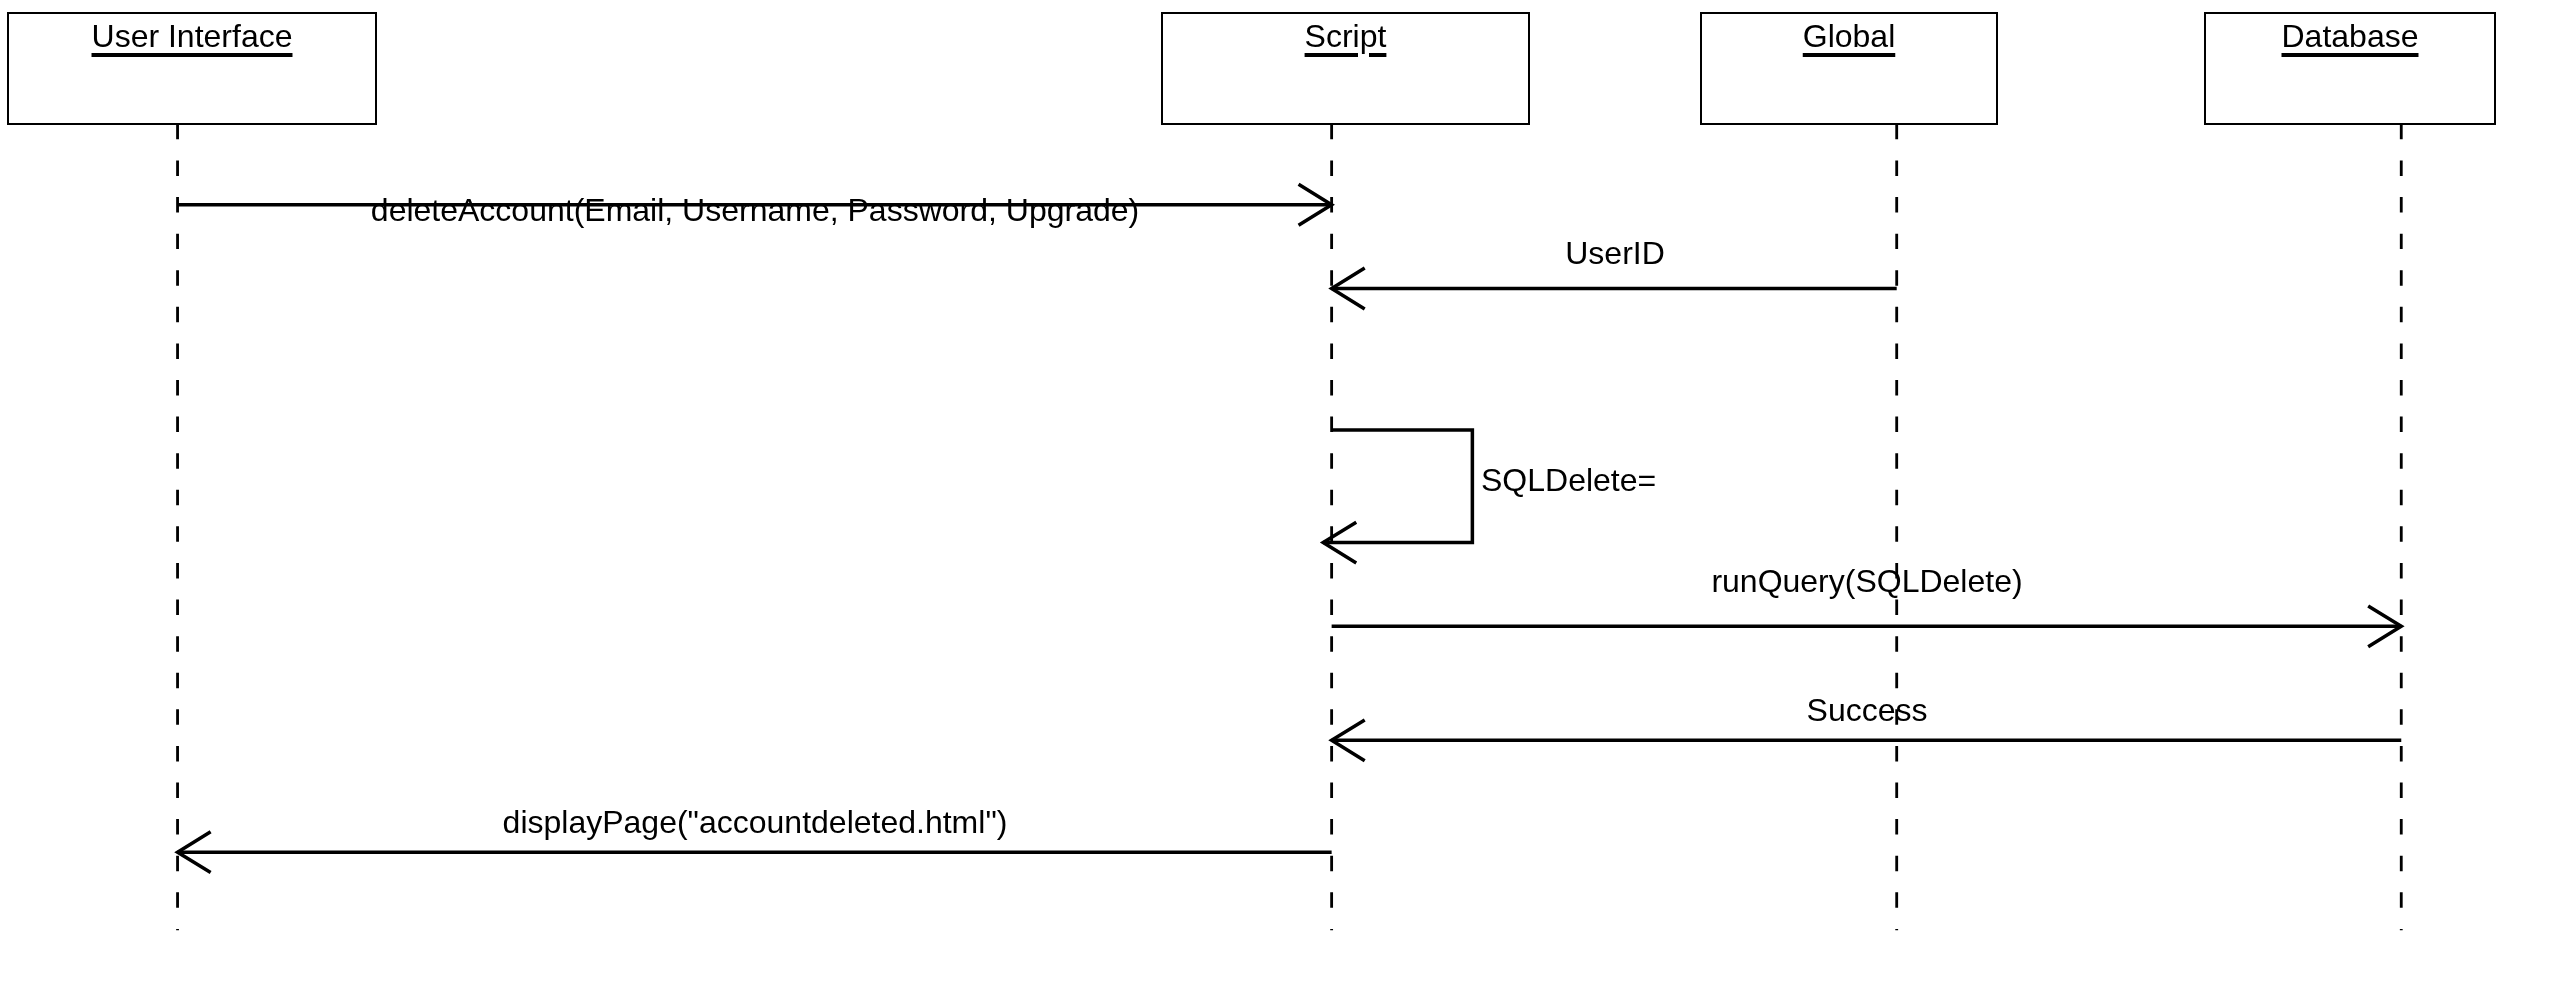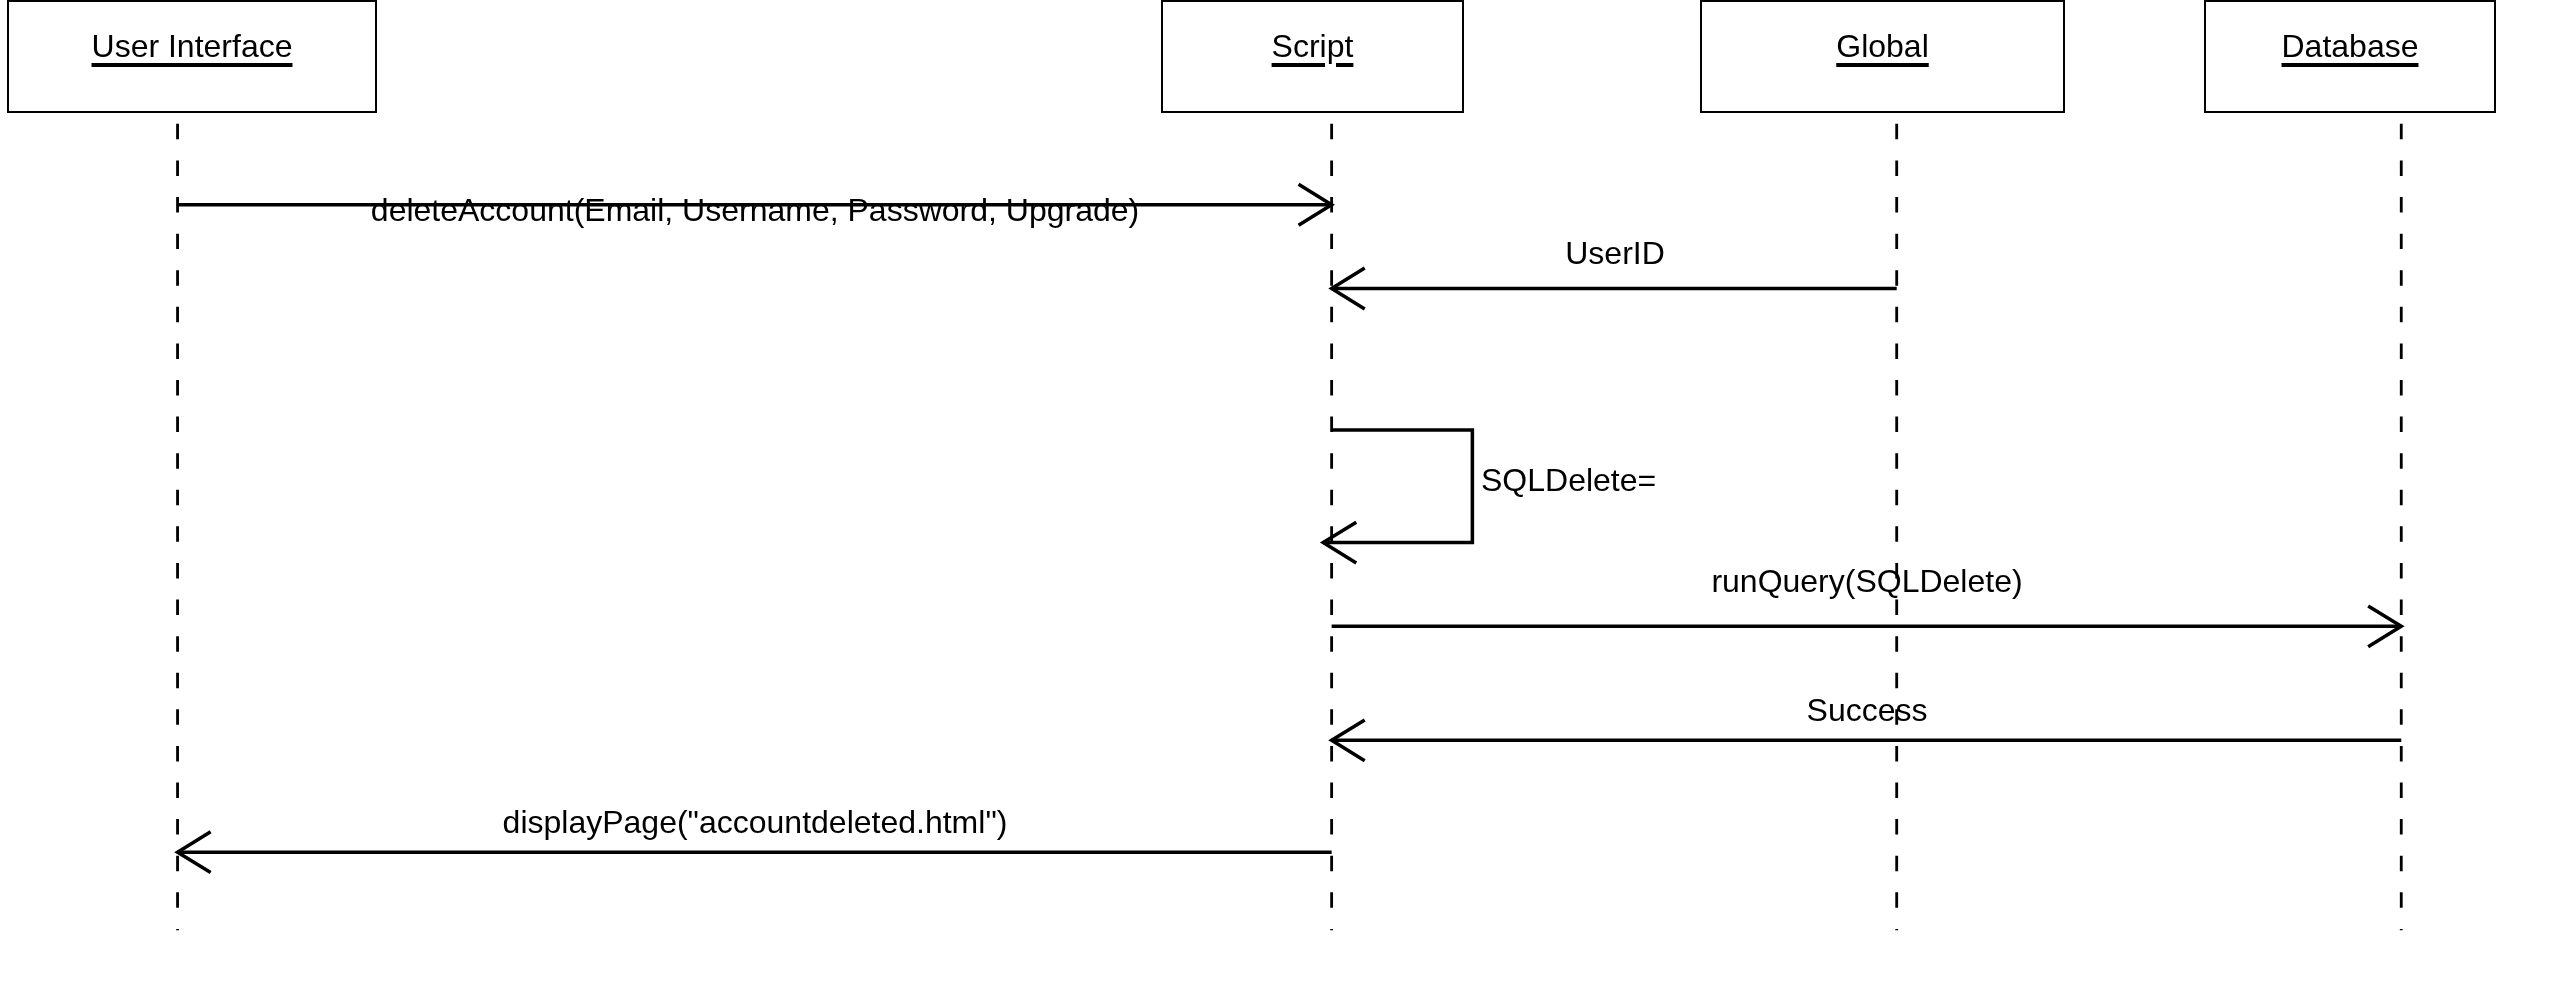--- a/index.html
+++ b/index.html
@@ -9,28 +9,28 @@
     width: 2576px;
     height: 988px;
     background: #ffffff;
     font-family: "Liberation Sans", sans-serif;
     color: #000000;
     overflow: hidden;
   }
   #wires { position: absolute; left: 0; top: 0; }
   .actor-box {
     position: absolute;
-    top: 0;
+    top: 12px;
     height: 113px;
     border: 2.8px solid #000000;
     background: #ffffff;
     display: flex;
     justify-content: center;
     align-items: flex-start;
-    padding-top: 27px;
+    padding-top: 5px;
   }
   .actor-title {
     font-size: 32px;
     line-height: 1.1;
     text-decoration: underline;
     text-decoration-thickness: 3.5px;
     text-underline-offset: 6.3px;
     white-space: nowrap;
   }
   .msg-label {
@@ -75,24 +75,24 @@
     <line x1="3412" y1="1052" x2="1892" y2="1052" stroke="#000" stroke-width="5"></line>
     <polyline points="1939,1023 1892,1052 1939,1081" fill="none" stroke="#000" stroke-width="5"></polyline>
 
     <line x1="1892" y1="1211" x2="252" y2="1211" stroke="#000" stroke-width="5"></line>
     <polyline points="299,1182 252,1211 299,1240" fill="none" stroke="#000" stroke-width="5"></polyline>
   </svg>
 
   <div class="actor-box" style="left:7px; width:370px;">
     <span class="actor-title">User Interface</span>
   </div>
-  <div class="actor-box" style="left:1161px; width:303px;">
+  <div class="actor-box" style="left:1161px; width:369px;">
     <span class="actor-title">Script</span>
   </div>
-  <div class="actor-box" style="left:1700px; width:365px;">
+  <div class="actor-box" style="left:1700px; width:298px;">
     <span class="actor-title">Global</span>
   </div>
   <div class="actor-box" style="left:2204px; width:292px;">
     <span class="actor-title">Database</span>
   </div>
 
   <div class="msg-label" style="left:755px; top:158px;margin-top:36px;">deleteAccount(Email, Username, Password, Upgrade)</div>
 
   <div class="msg-label" style="left:1615px; top:237px;">UserID</div>
 

